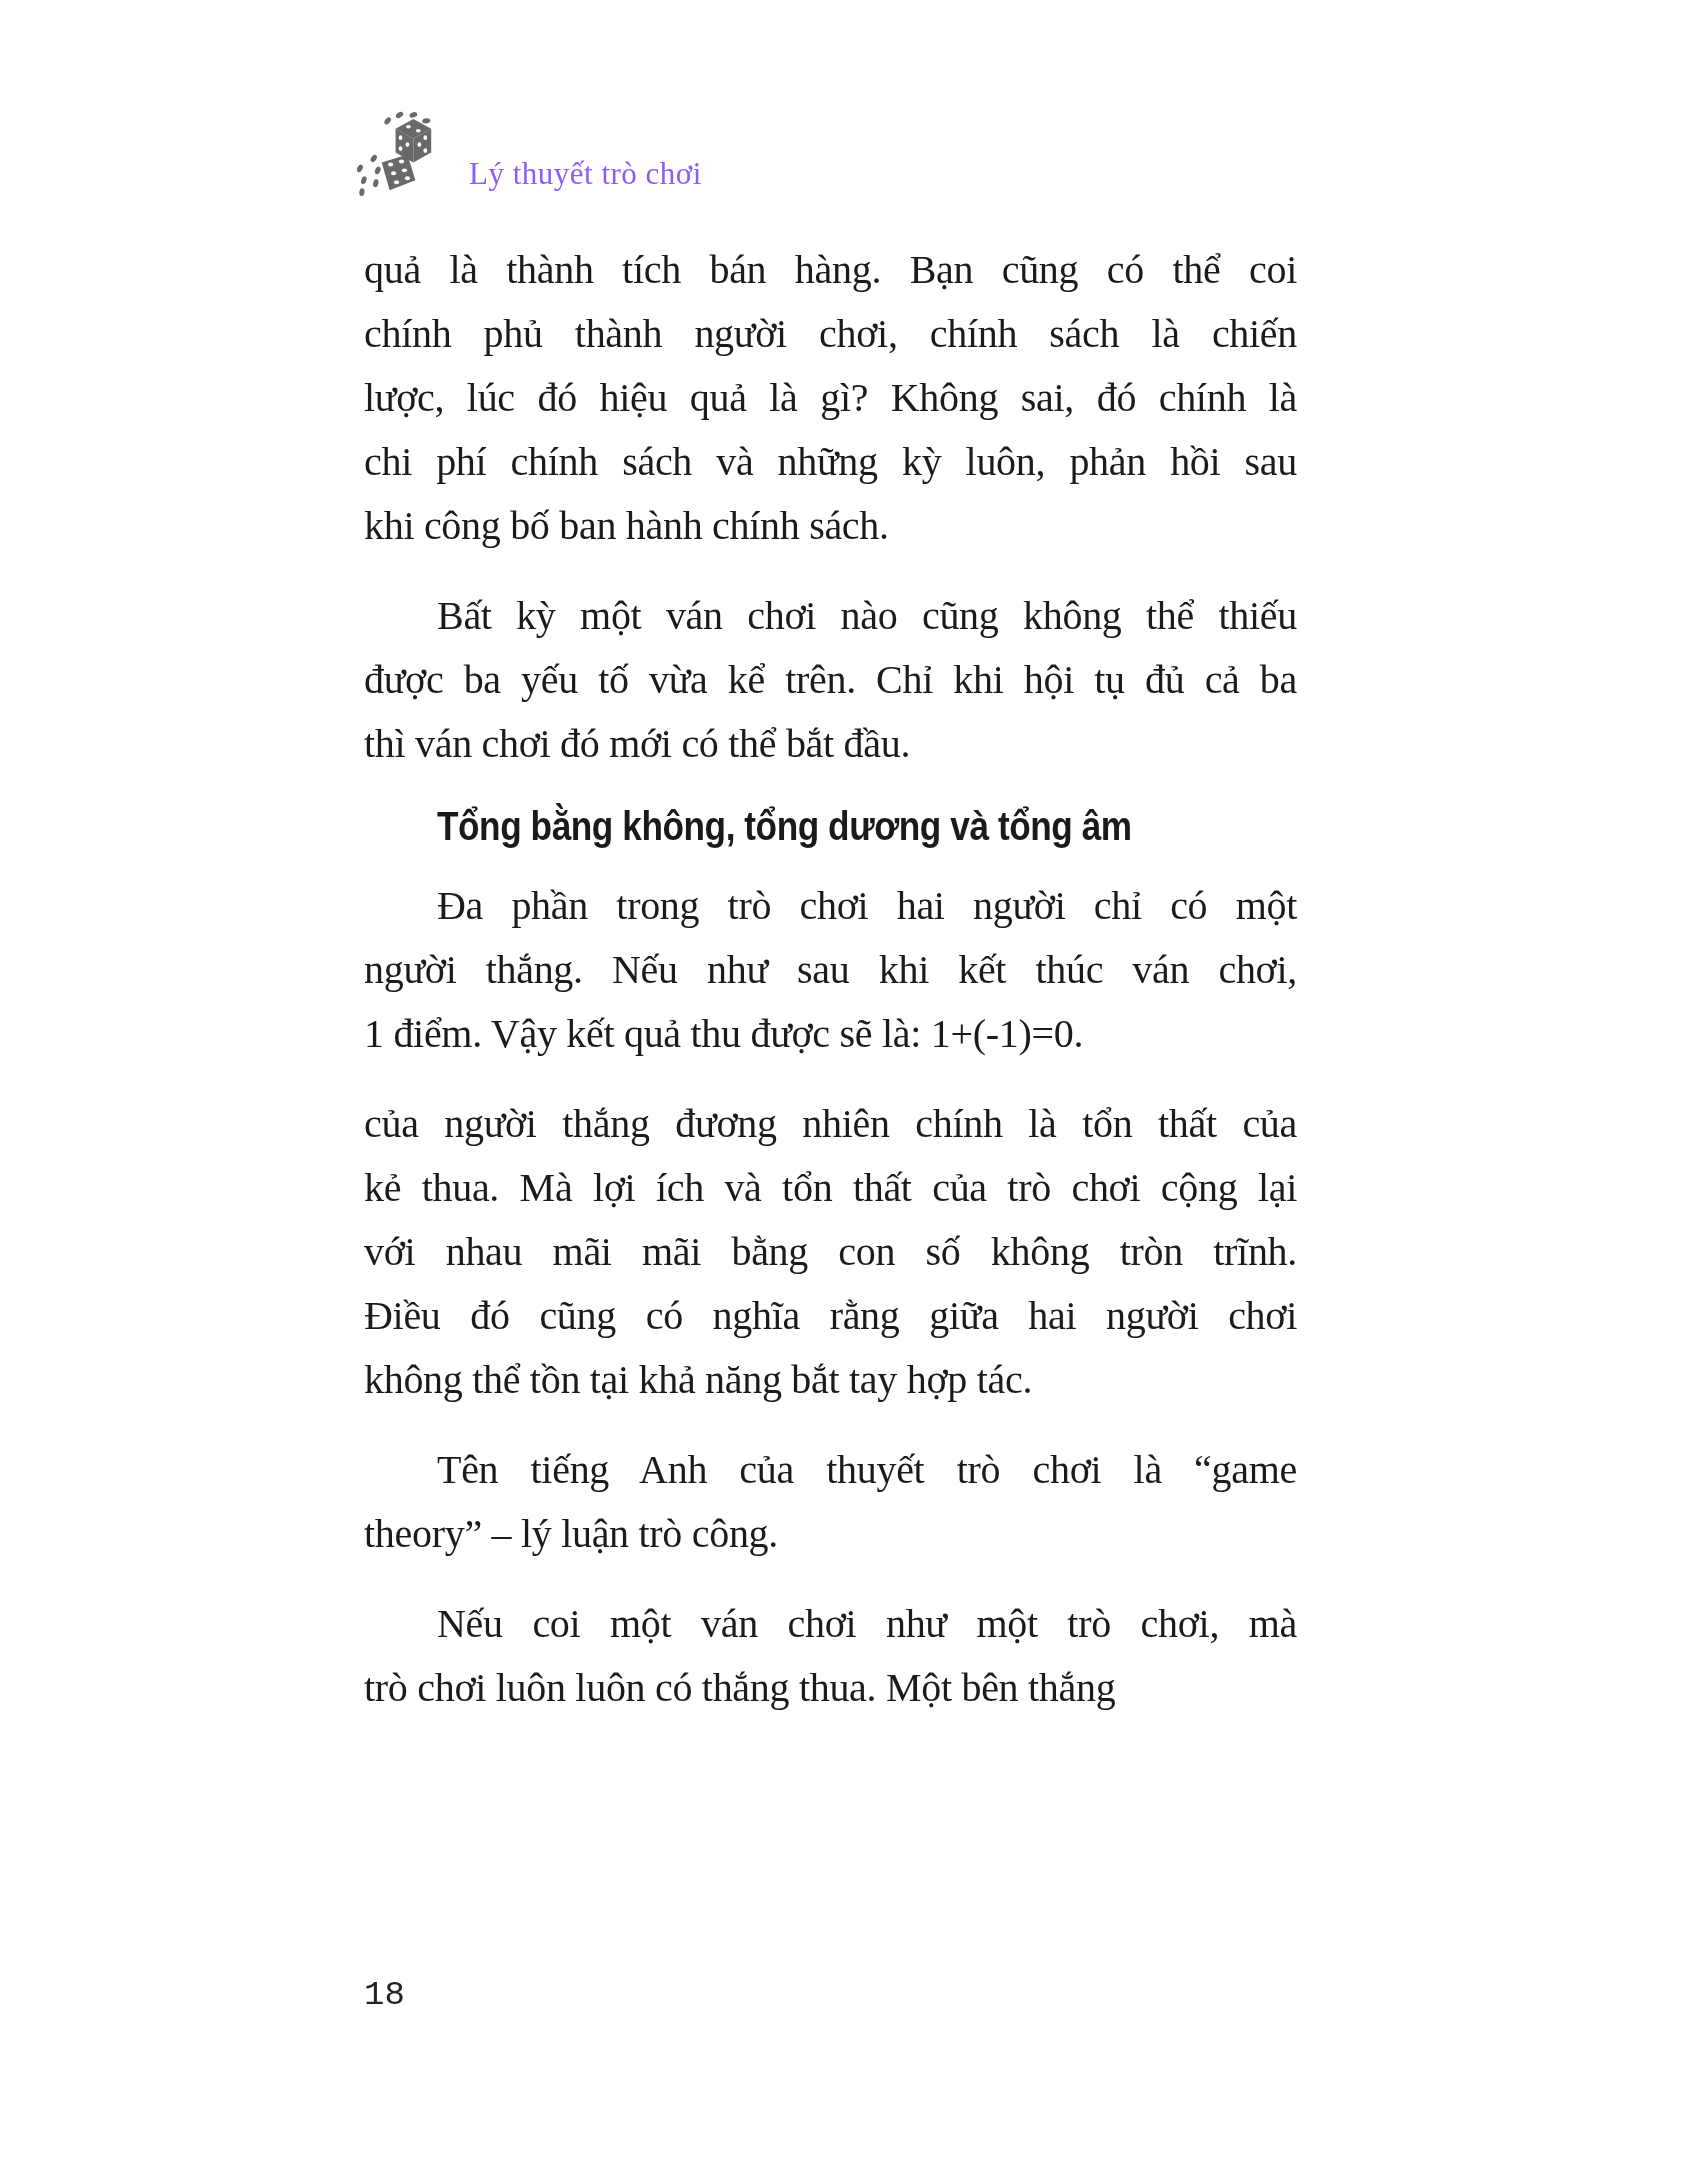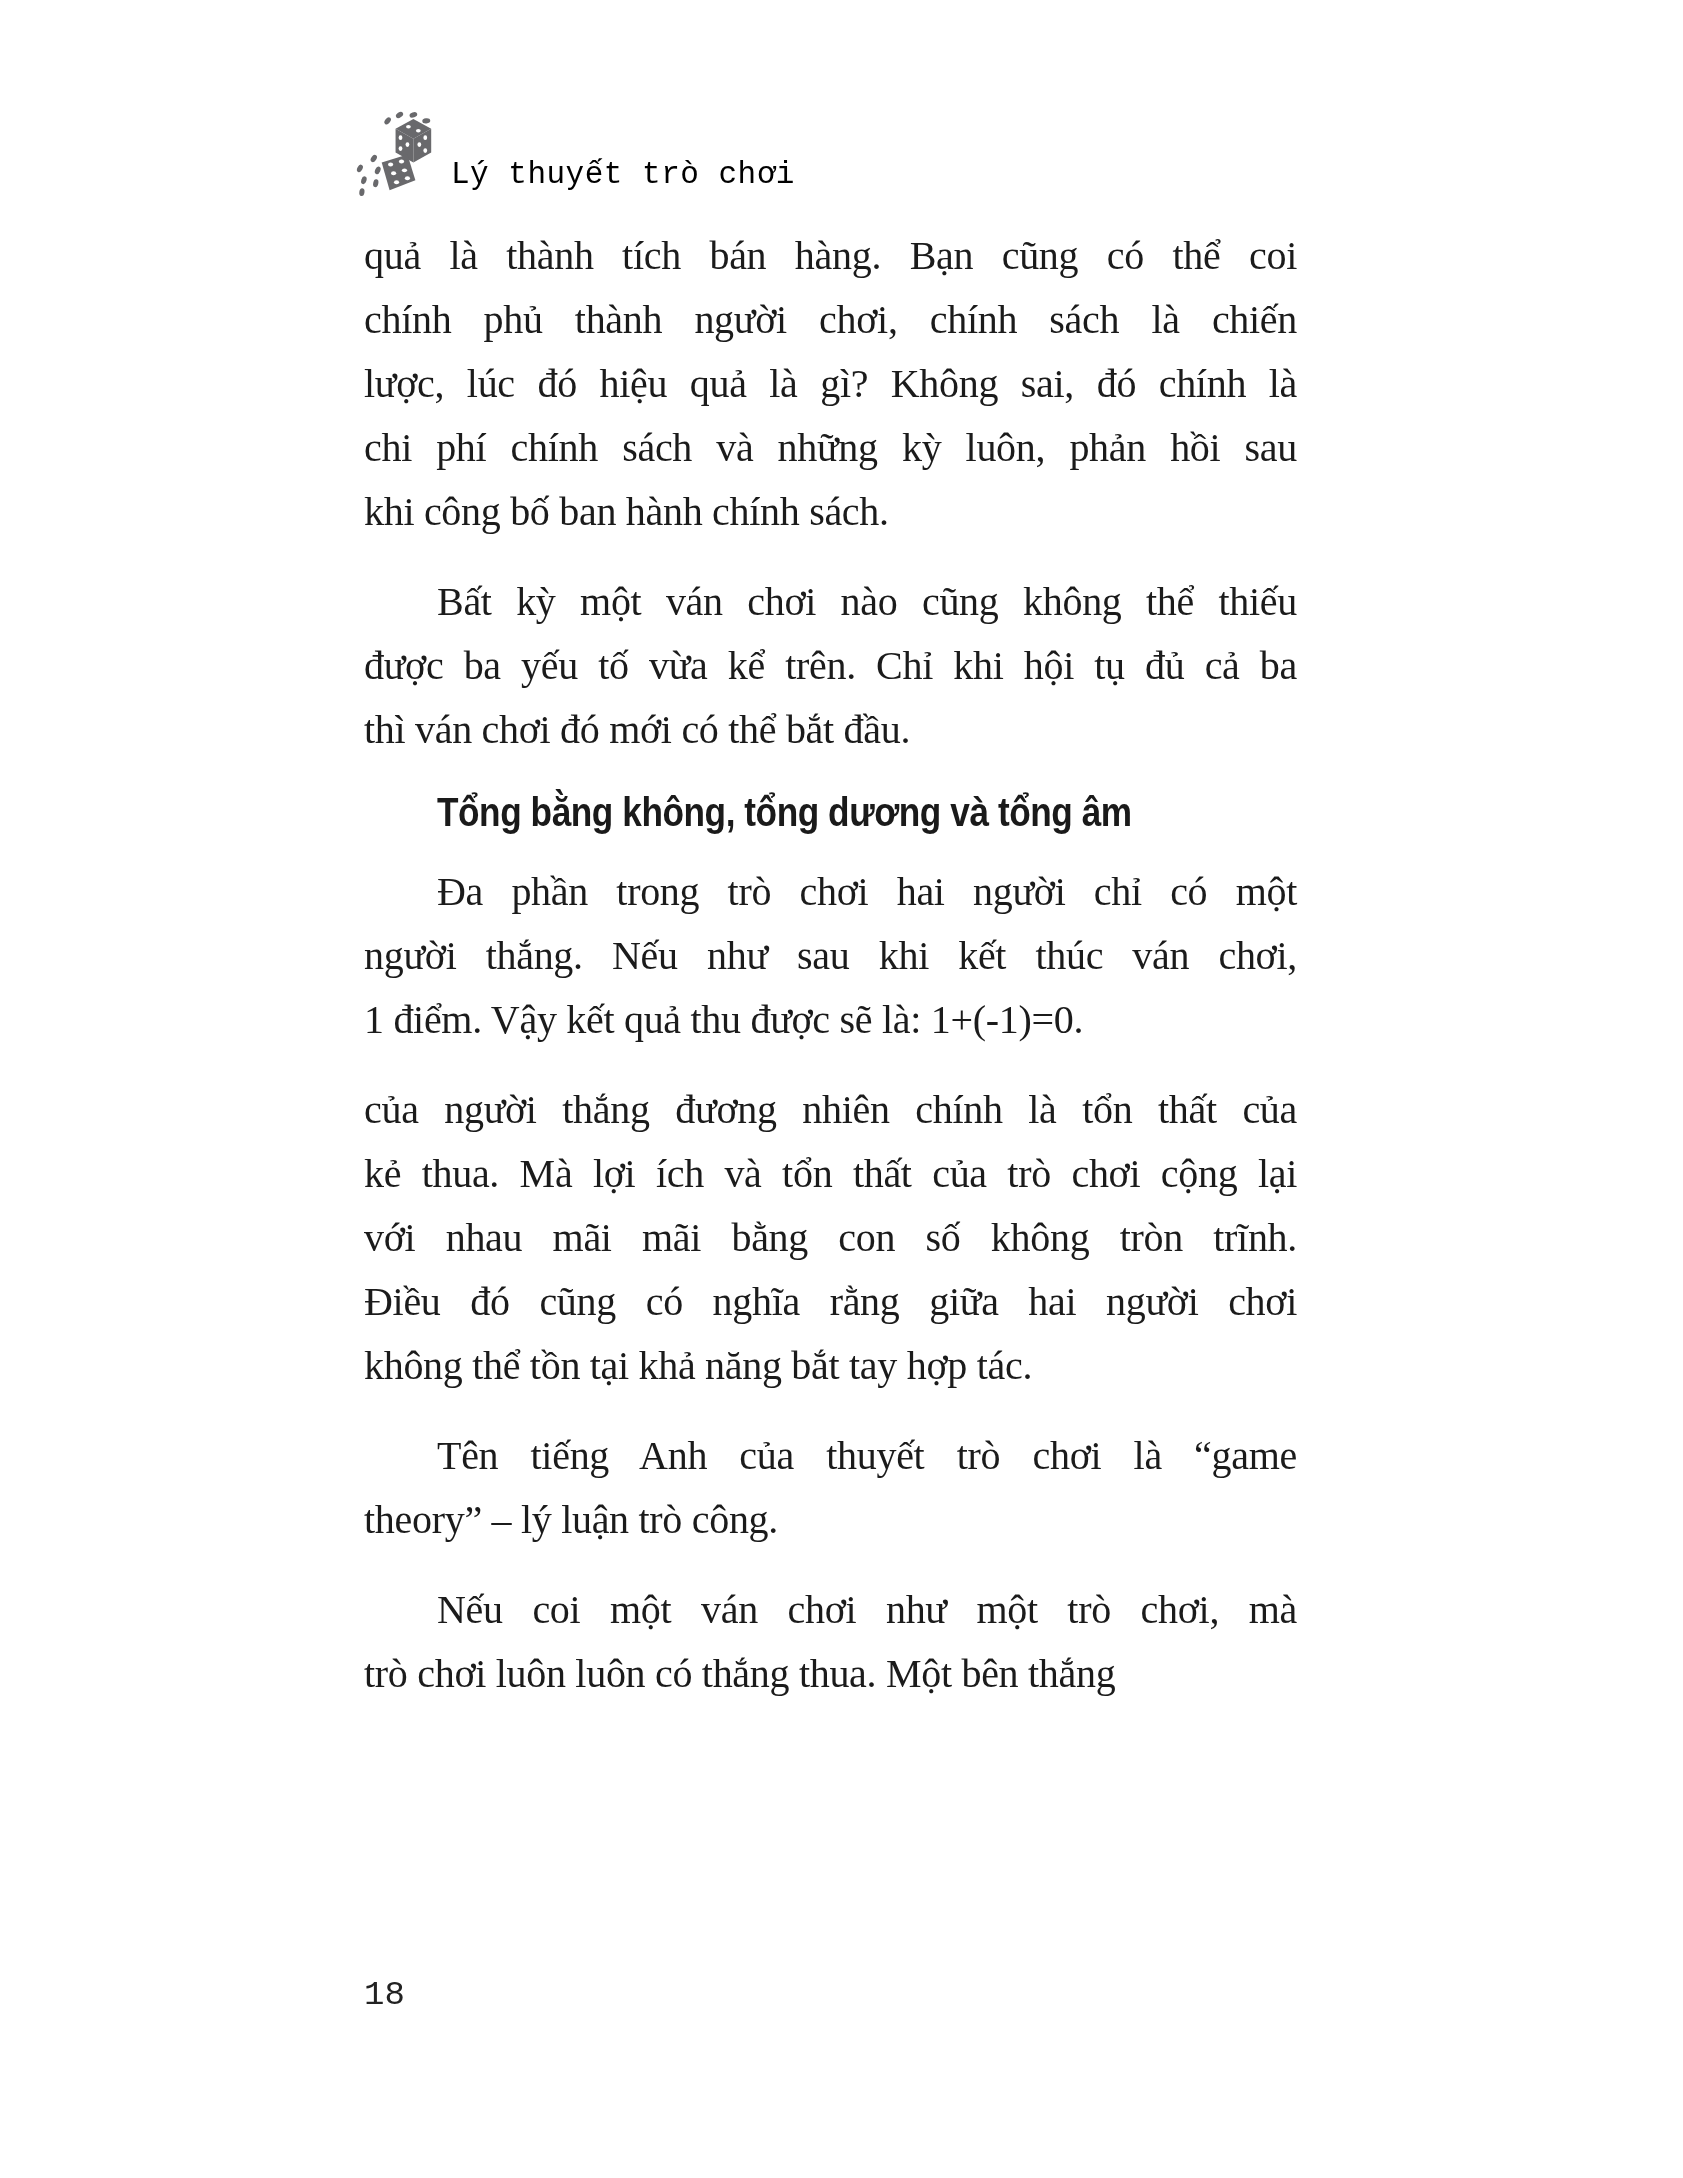--- a/index.html
+++ b/index.html
@@ -15,31 +15,32 @@
   }
   .running-header {
     position: absolute;
     left: 352px;
     top: 107px;
     display: flex;
     align-items: flex-end;
   }
   .dice-wrap { width: 99px; height: 99px; display: inline-block; }
   .header-title {
-    font-family: Liberation Mono, monospace;
+    font-family: Liberation Serif, serif;
     font-size: 31px;
-    color: #000000;
+    color: #8b5cf6;
+    margin-left: 18px;
     margin-bottom: 14px;
     letter-spacing: 0.5px;
     white-space: nowrap;
   }
   .content {
     position: absolute;
     left: 364px;
-    top: 224px;
+    top: 238px;
     width: 933px;
   }
   .paragraph { margin-bottom: 26px; }
   .line {
     font-size: 40px;
     line-height: 64px;
     letter-spacing: -0.3px;
     text-align: justify;
     text-align-last: justify;
     white-space: normal;

